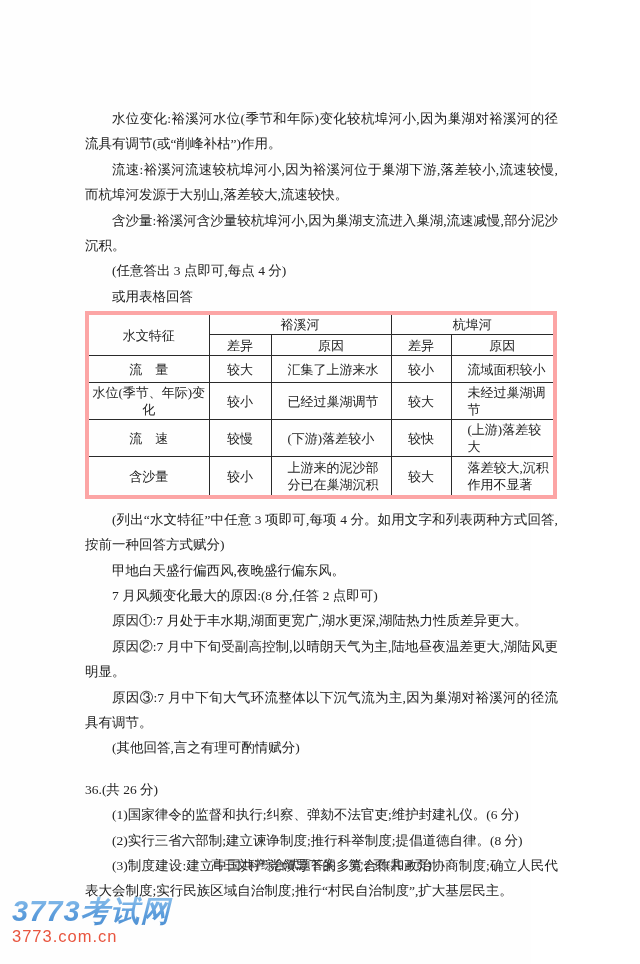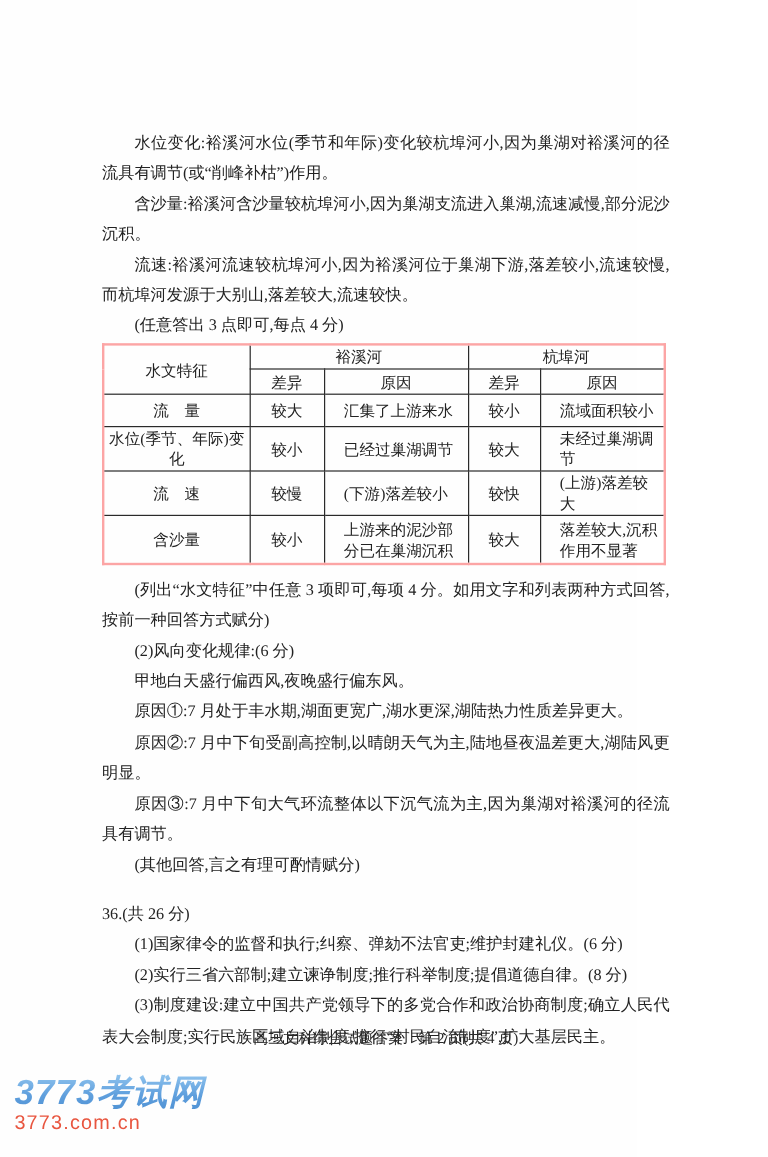--- a/index.html
+++ b/index.html
@@ -27,21 +27,21 @@
   .indent { text-indent: 2em; }
   .centerline { text-align: center; }
   .gap-top { margin-top: 8px !important; }
   .q36-gap { margin-top: 16px !important; }
 
   table.anstable {
     border-collapse: collapse;
     table-layout: fixed;
     width: 468px;
     margin: 2px 0 0 0;
-    border: 2px solid #fca5a5;
+    border: 4px solid #fca5a5;
   }
   table.anstable td {
     border: 1px solid #2a2a2a;
     font-size: 13px;
     line-height: 17px;
     text-align: center;
     vertical-align: middle;
     padding: 1px 3px;
     overflow: hidden;
   }
@@ -95,23 +95,24 @@
   }
 </style>
 </head>
 <body>
 
 <div class="page">
 
   <div class="content">
 
     <p class="indent">水位变化:裕溪河水位(季节和年际)变化较杭埠河小,因为巢湖对裕溪河的径流具有调节(或“削峰补枯”)作用。</p>
+    <p class="indent">流速:裕溪河流速较杭埠河小,因为裕溪河位于巢湖下游,落差较小,流速较慢,而杭埠河发源于大别山,落差较大,流速较快。</p>
     <p class="indent">含沙量:裕溪河含沙量较杭埠河小,因为巢湖支流进入巢湖,流速减慢,部分泥沙沉积。</p>
-    <p class="indent">流速:裕溪河流速较杭埠河小,因为裕溪河位于巢湖下游,落差较小,流速较慢,而杭埠河发源于大别山,落差较大,流速较快。</p>
     <p class="indent">(任意答出 3 点即可,每点 4 分)</p>
+    <p class="indent">或用表格回答</p>
 
 
     <table class="anstable">
       <colgroup>
         <col style="width:122px">
           <col style="width:62px">
           <col style="width:120px">
           <col style="width:60px">
           <col style="width:104px">
       </colgroup>
@@ -152,22 +153,22 @@
           <td>含沙量</td>
           <td>较小</td>
           <td class="reason">上游来的泥沙部分已在巢湖沉积</td>
           <td>较大</td>
           <td class="reason">落差较大,沉积作用不显著</td>
         </tr>
       </tbody>
     </table>
 
     <p class="indent gap-top">(列出“水文特征”中任意 3 项即可,每项 4 分。如用文字和列表两种方式回答,按前一种回答方式赋分)</p>
-    <p class="indent">(2)风向变化规律:(6 分)</p>
     <p class="indent">甲地白天盛行偏西风,夜晚盛行偏东风。</p>
+    <p class="indent">7 月风频变化最大的原因:(8 分,任答 2 点即可)</p>
     <p class="indent">原因①:7 月处于丰水期,湖面更宽广,湖水更深,湖陆热力性质差异更大。</p>
     <p class="indent">原因②:7 月中下旬受副高控制,以晴朗天气为主,陆地昼夜温差更大,湖陆风更明显。</p>
     <p class="indent">原因③:7 月中下旬大气环流整体以下沉气流为主,因为巢湖对裕溪河的径流具有调节。</p>
     <p class="indent">(其他回答,言之有理可酌情赋分)</p>
 
     <p class="q36-gap">36.(共 26 分)</p>
     <p class="indent">(1)国家律令的监督和执行;纠察、弹劾不法官吏;维护封建礼仪。(6 分)</p>
     <p class="indent">(2)实行三省六部制;建立谏诤制度;推行科举制度;提倡道德自律。(8 分)</p>
     <p class="indent">(3)制度建设:建立中国共产党领导下的多党合作和政治协商制度;确立人民代表大会制度;实行民族区域自治制度;推行“村民自治制度”,扩大基层民主。</p>
   </div>

